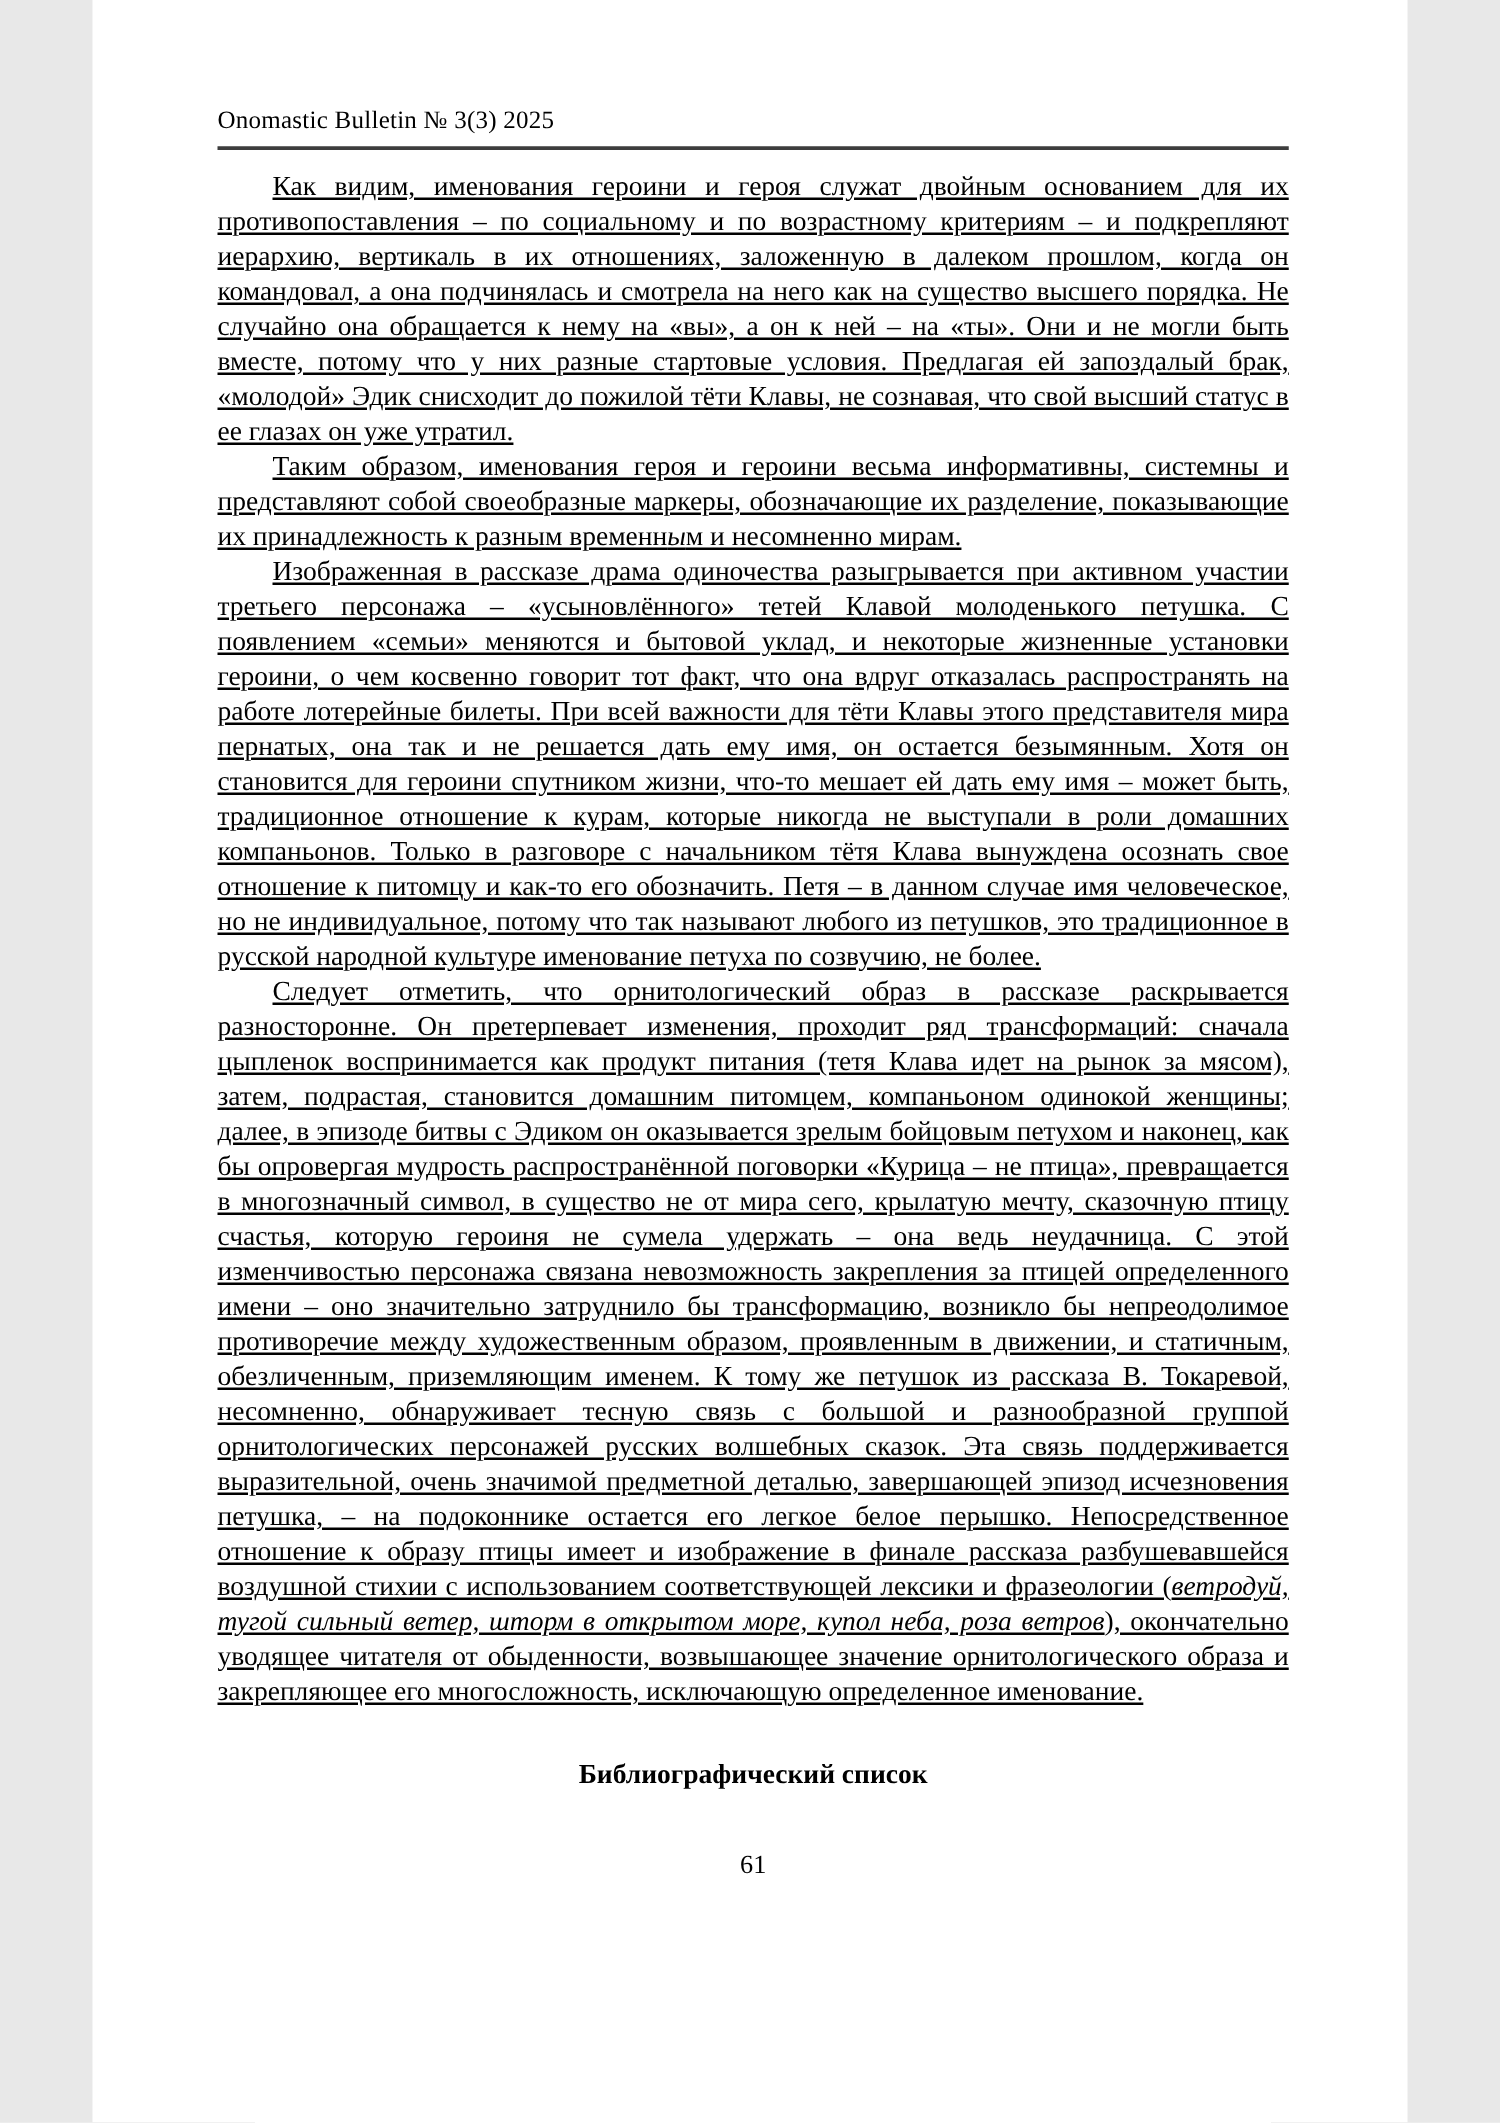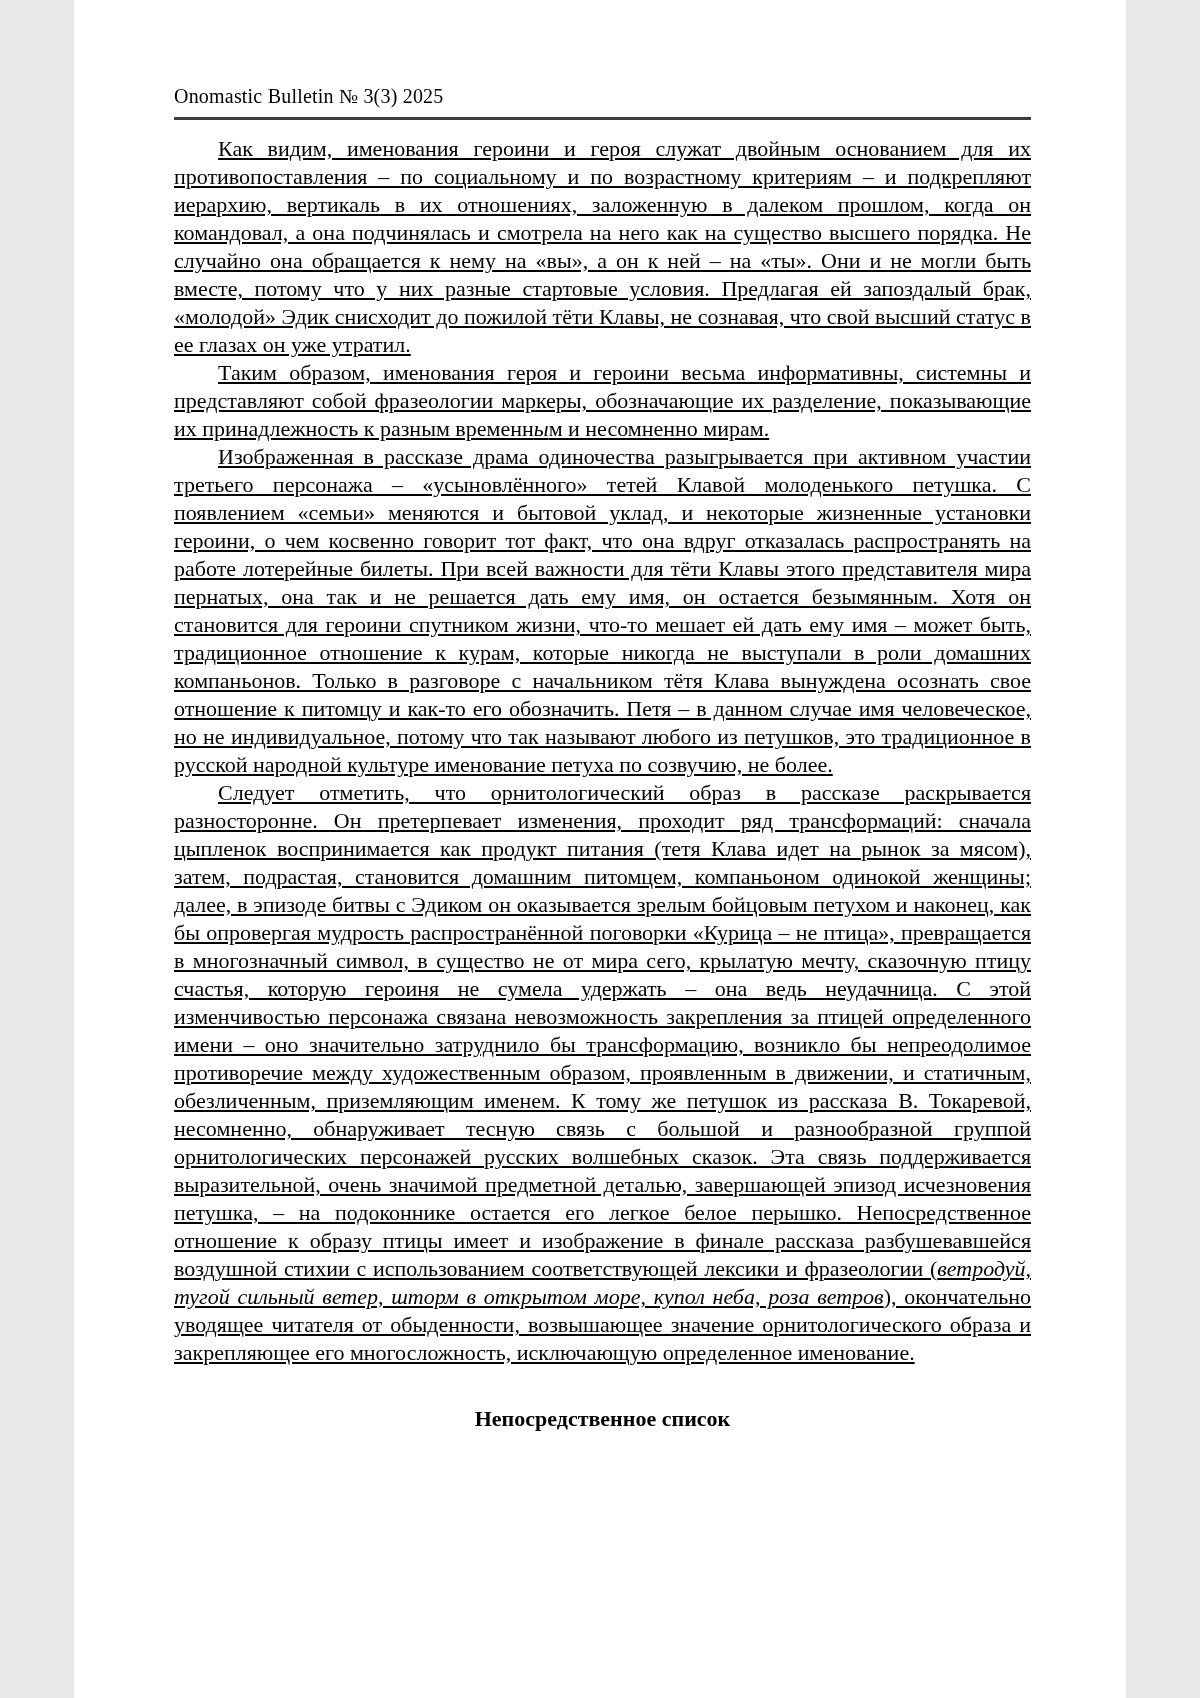--- a/index.html
+++ b/index.html
@@ -52,25 +52,26 @@
 
 <div class="page">
   <div class="content">
 
     <div class="running-head">
       <span>Onomastic Bulletin № 3(3) 2025</span>
     </div>
 
     <div class="body-text">
         <p class="para"><span>Как видим, именования героини и героя служат двойным основанием для их противопоставления – по социальному и по возрастному критериям – и подкрепляют иерархию, вертикаль в их отношениях, заложенную в далеком прошлом, когда он командовал, а она подчинялась и смотрела на него как на существо высшего порядка. Не случайно она обращается к нему на «вы», а он к ней – на «ты». Они и не могли быть вместе, потому что у них разные стартовые условия. Предлагая ей запоздалый брак, «молодой» Эдик снисходит до пожилой тёти Клавы, не сознавая, что свой высший статус в ее глазах он уже утратил.</span></p>
-        <p class="para"><span>Таким образом, именования героя и героини весьма информативны, системны и представляют собой фразеологии маркеры, обозначающие их разделение, показывающие их принадлежность к разным временн</span><span class="it">ы</span><span>м и несомненно мирам.</span></p>
+        <p class="para"><span>Таким образом, именования героя и героини весьма информативны, системны и представляют собой своеобразные маркеры, обозначающие их разделение, показывающие их принадлежность к разным временн</span><span class="it">ы</span><span>м и несомненно мирам.</span></p>
         <p class="para"><span>Изображенная в рассказе драма одиночества разыгрывается при активном участии третьего персонажа – «усыновлённого» тетей Клавой молоденького петушка. С появлением «семьи» меняются и бытовой уклад, и некоторые жизненные установки героини, о чем косвенно говорит тот факт, что она вдруг отказалась распространять на работе лотерейные билеты. При всей важности для тёти Клавы этого представителя мира пернатых, она так и не решается дать ему имя, он остается безымянным. Хотя он становится для героини спутником жизни, что-то мешает ей дать ему имя – может быть, традиционное отношение к курам, которые никогда не выступали в роли домашних компаньонов. Только в разговоре с начальником тётя Клава вынуждена осознать свое отношение к питомцу и как-то его обозначить. Петя – в данном случае имя человеческое, но не индивидуальное, потому что так называют любого из петушков, это традиционное в русской народной культуре именование петуха по созвучию, не более.</span></p>
         <p class="para"><span>Следует отметить, что орнитологический образ в рассказе раскрывается разносторонне. Он претерпевает изменения, проходит ряд трансформаций: сначала цыпленок воспринимается как продукт питания (тетя Клава идет на рынок за мясом), затем, подрастая, становится домашним питомцем, компаньоном одинокой женщины; далее, в эпизоде битвы с Эдиком он оказывается зрелым бойцовым петухом и наконец, как бы опровергая мудрость распространённой поговорки «Курица – не птица», превращается в многозначный символ, в существо не от мира сего, крылатую мечту, сказочную птицу счастья, которую героиня не сумела удержать – она ведь неудачница. С этой изменчивостью персонажа связана невозможность закрепления за птицей определенного имени – оно значительно затруднило бы трансформацию, возникло бы непреодолимое противоречие между художественным образом, проявленным в движении, и статичным, обезличенным, приземляющим именем. К тому же петушок из рассказа В. Токаревой, несомненно, обнаруживает тесную связь с большой и разнообразной группой орнитологических персонажей русских волшебных сказок. Эта связь поддерживается выразительной, очень значимой предметной деталью, завершающей эпизод исчезновения петушка, – на подоконнике остается его легкое белое перышко. Непосредственное отношение к образу птицы имеет и изображение в финале рассказа разбушевавшейся воздушной стихии с использованием соответствующей лексики и фразеологии (</span><span class="it">ветродуй, тугой сильный ветер, шторм в открытом море, купол неба, роза ветров</span><span>), окончательно уводящее читателя от обыденности, возвышающее значение орнитологического образа и закрепляющее его многосложность, исключающую определенное именование.</span></p>
       </div>
 
-    <h2 class="bib-heading">Непосредственное список</h2>
+    <h2 class="bib-heading">Библиографический список</h2>
 
     <div class="bib-list">
       </div>
 
+    <div class="page-number">61</div>
 
   </div>
 </div>
 
 </body></html>

